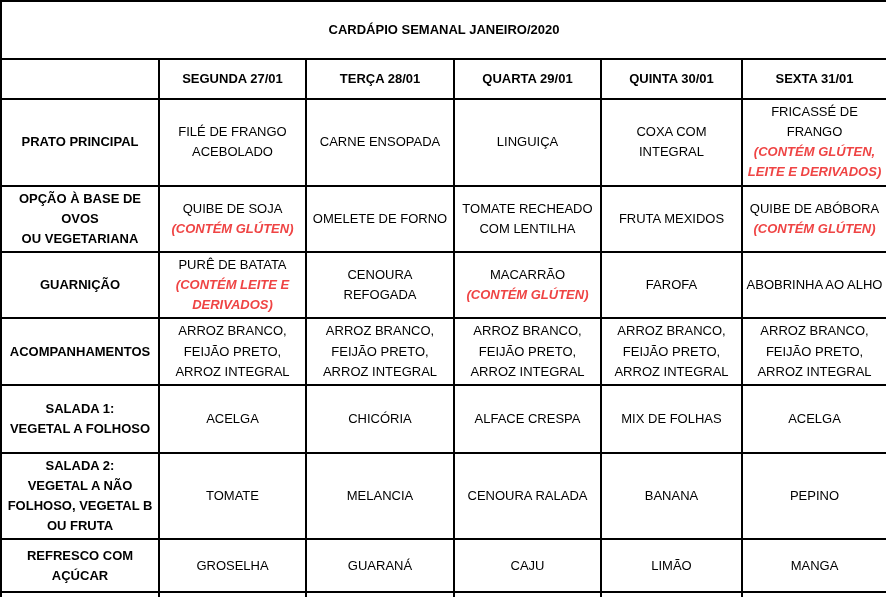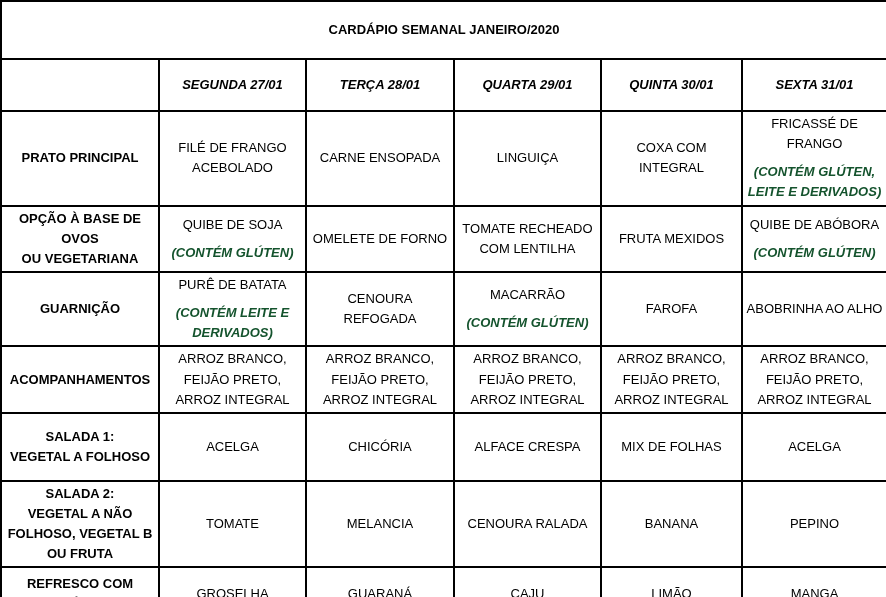--- a/index.html
+++ b/index.html
@@ -33,29 +33,28 @@
     font-weight: bold;
     font-size: 13px;
     border-radius: 16px;
   }
   th.day-header, th.row-label, th.corner {
     font-weight: bold;
     white-space: pre-line;
   }
   td.cell { font-weight: normal; }
   .cell-note {
-    color: #14532d;
+    color: #ef4444;
     font-weight: bold;
     font-style: italic;
-    margin-top: 8px;
   }
   .cell-note:empty { display: none; }
   
   .h-title { height: 58px; }
-  .h-head  { height: 52px; font-style: italic; }
+  .h-head  { height: 40px; }
   .h-r1 { height: 65px; }
   .h-r2 { height: 57px; padding-left: 10px; }
   .h-r3 { height: 53px; }
   .h-r4 { height: 63px; }
   .h-r5 { height: 68px; }
   .h-r6 { height: 85px; }
   .h-r7 { height: 53px; padding-left: 14px; }
   .h-r8 { height: 57px; }
 </style>
 </head>

